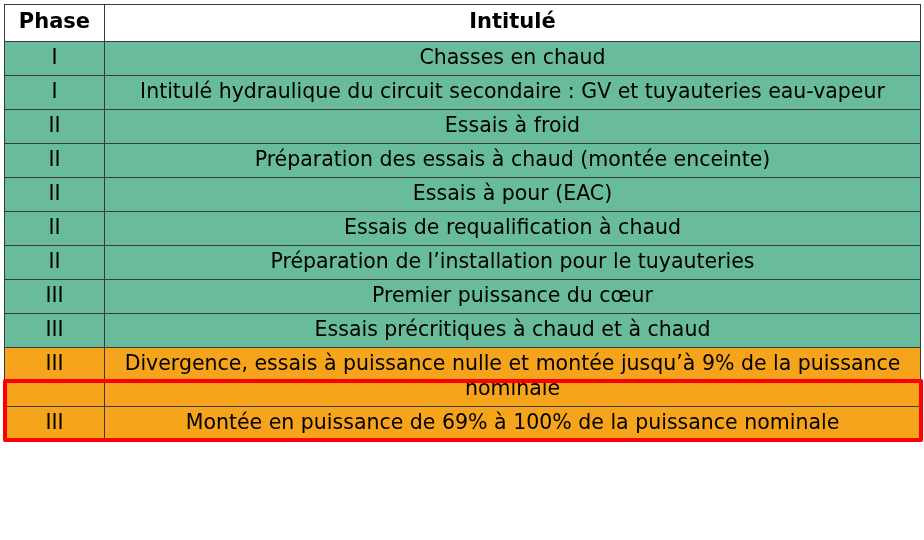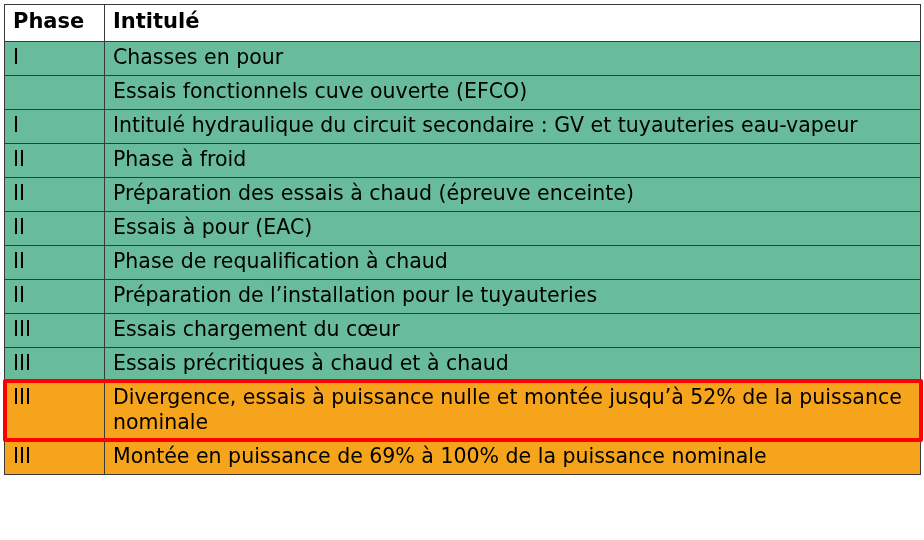--- a/index.html
+++ b/index.html
@@ -23,21 +23,21 @@
   #phase-table col.col-phase { width: 100px; }
   #phase-table col.col-label { width: 816px; }
 
   #phase-table th,
   #phase-table td {
     border: 1px solid #3a3a3a;
     padding: 3px 8px 5px 8px;
     font-size: 20.5px;
     line-height: 1.22;
     vertical-align: top;
-    text-align: left;
+    text-align: center;
   }
   #phase-table thead th {
     background: #ffffff;
     font-weight: bold;
     font-size: 21px;
     padding-top: 4px;
     padding-bottom: 6px;
   }
   #phase-table tbody td {
     font-weight: normal;
@@ -81,61 +81,57 @@
     </colgroup>
     <thead>
       <tr>
         <th>Phase</th>
         <th>Intitulé</th>
       </tr>
     </thead>
     <tbody>
       <tr class="row-green">
         <td class="cell-phase">I</td>
-        <td class="cell-label">Chasses en pour</td>
-      </tr>
-      <tr class="row-green">
-        <td class="cell-phase"></td>
-        <td class="cell-label">Essais fonctionnels cuve ouverte (EFCO)</td>
+        <td class="cell-label">Chasses en chaud</td>
       </tr>
       <tr class="row-green">
         <td class="cell-phase">I</td>
         <td class="cell-label">Intitulé hydraulique du circuit secondaire : GV et tuyauteries eau-vapeur</td>
       </tr>
       <tr class="row-green">
         <td class="cell-phase">II</td>
-        <td class="cell-label">Phase à froid</td>
+        <td class="cell-label">Essais à froid</td>
       </tr>
       <tr class="row-green">
         <td class="cell-phase">II</td>
-        <td class="cell-label">Préparation des essais à chaud (épreuve enceinte)</td>
+        <td class="cell-label">Préparation des essais à chaud (montée enceinte)</td>
       </tr>
       <tr class="row-green">
         <td class="cell-phase">II</td>
         <td class="cell-label">Essais à pour (EAC)</td>
       </tr>
       <tr class="row-green">
         <td class="cell-phase">II</td>
-        <td class="cell-label">Phase de requalification à chaud</td>
+        <td class="cell-label">Essais de requalification à chaud</td>
       </tr>
       <tr class="row-green">
         <td class="cell-phase">II</td>
         <td class="cell-label">Préparation de l’installation pour le tuyauteries</td>
       </tr>
       <tr class="row-green">
         <td class="cell-phase">III</td>
-        <td class="cell-label">Essais chargement du cœur</td>
+        <td class="cell-label">Premier puissance du cœur</td>
       </tr>
       <tr class="row-green">
         <td class="cell-phase">III</td>
         <td class="cell-label">Essais précritiques à chaud et à chaud</td>
       </tr>
       <tr class="row-orange">
         <td class="cell-phase">III</td>
-        <td class="cell-label">Divergence, essais à puissance nulle et montée jusqu’à 52% de la puissance nominale</td>
+        <td class="cell-label">Divergence, essais à puissance nulle et montée jusqu’à 9% de la puissance nominale</td>
       </tr>
       <tr class="row-orange">
         <td class="cell-phase">III</td>
         <td class="cell-label">Montée en puissance de 69% à 100% de la puissance nominale</td>
       </tr>
     </tbody>
   </table>
   <div id="highlight-box" style="left: 2.5px; top: 375.109px; width: 920px; height: 63px;"></div>
 </div>
 

